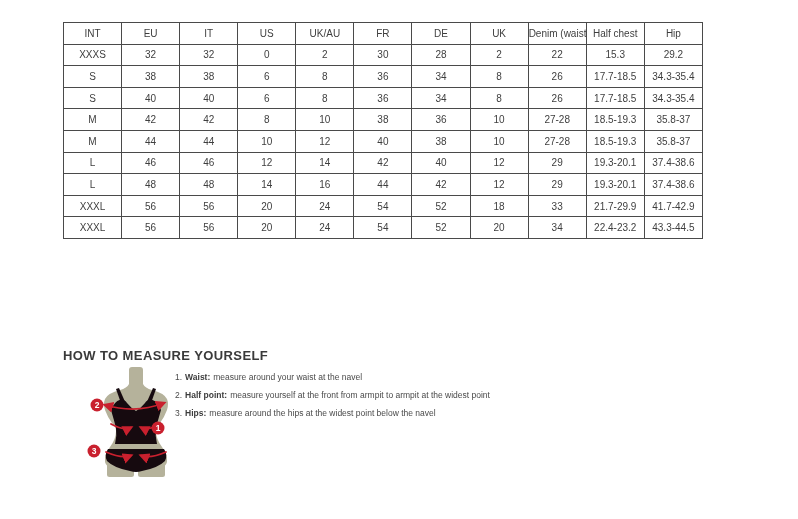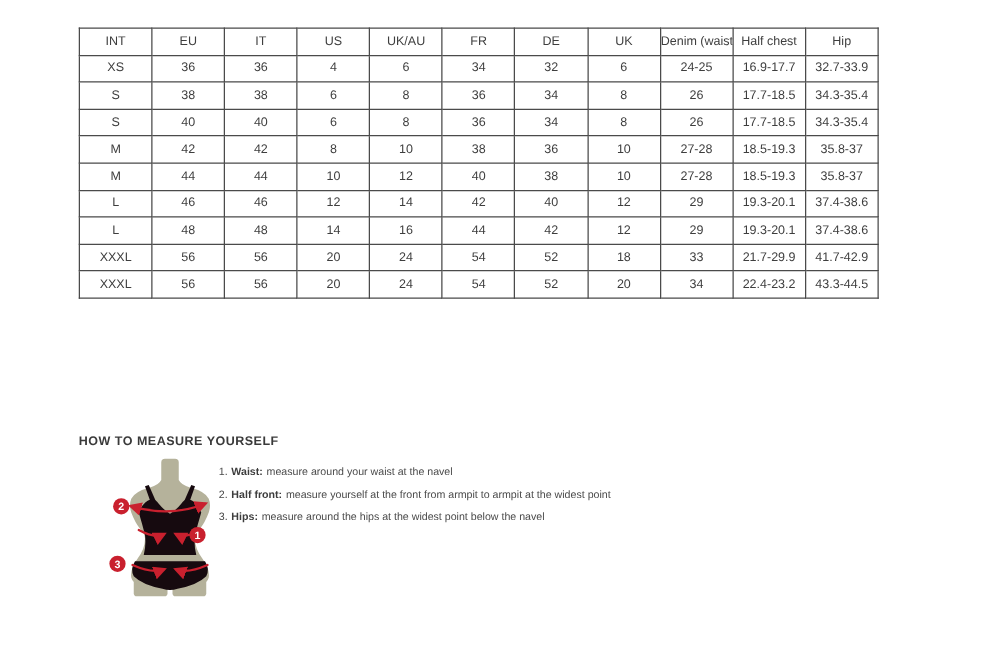--- a/index.html
+++ b/index.html
@@ -13,21 +13,21 @@
   table.size-table th, table.size-table td {
     border:1px solid #4a4a4a;
     font-size:10px; font-weight:400; color:#3e3e3e;
     text-align:center; vertical-align:middle;
     height:20.6px; padding:0; white-space:nowrap; overflow:hidden;
   }
 
   
   .measure-title {
     position:absolute; left:63px; top:348px; margin:0;
-    font-size:10px; font-weight:700; letter-spacing:0.4px; color:#3a3a3a;
+    font-size:13px; font-weight:700; letter-spacing:0.4px; color:#3a3a3a;
   }
   .figure-wrap { position:absolute; left:82px; top:364px; width:110px; height:120px; }
   .instructions {
     position:absolute; left:175px; top:371px; margin:0; padding:0; list-style:none;
     font-size:8.5px; color:#4a4a4a;
   }
   .instructions li { margin:0 0 5.5px 0; line-height:1.45; }
   .instructions .num { margin-right:3px; }
   .instructions b { margin-right:3px; color:#3d3d3d; }
 </style>
@@ -47,31 +47,31 @@
           <th>FR</th>
           <th>DE</th>
           <th>UK</th>
           <th>Denim (waist)</th>
           <th>Half chest</th>
           <th>Hip</th>
         </tr>
       </thead>
       <tbody>
         <tr>
-          <td>XS</td>
-          <td>36</td>
-          <td>36</td>
-          <td>4</td>
-          <td>6</td>
-          <td>34</td>
+          <td>XXXS</td>
           <td>32</td>
-          <td>6</td>
-          <td>24-25</td>
-          <td>16.9-17.7</td>
-          <td>32.7-33.9</td>
+          <td>32</td>
+          <td>0</td>
+          <td>2</td>
+          <td>30</td>
+          <td>28</td>
+          <td>2</td>
+          <td>22</td>
+          <td>15.3</td>
+          <td>29.2</td>
         </tr>
         <tr>
           <td>S</td>
           <td>38</td>
           <td>38</td>
           <td>6</td>
           <td>8</td>
           <td>36</td>
           <td>34</td>
           <td>8</td>
@@ -227,20 +227,20 @@
         </g>
       </g>
     </svg>
   </div>
 
   <ol class="instructions">
     <li>
       <span class="num">1.</span><b>Waist:</b><span>measure around your waist at the navel</span>
     </li>
     <li>
-      <span class="num">2.</span><b>Half front:</b><span>measure yourself at the front from armpit to armpit at the widest point</span>
+      <span class="num">2.</span><b>Half point:</b><span>measure yourself at the front from armpit to armpit at the widest point</span>
     </li>
     <li>
       <span class="num">3.</span><b>Hips:</b><span>measure around the hips at the widest point below the navel</span>
     </li>
   </ol>
 
 </div>
 
 </body></html>

